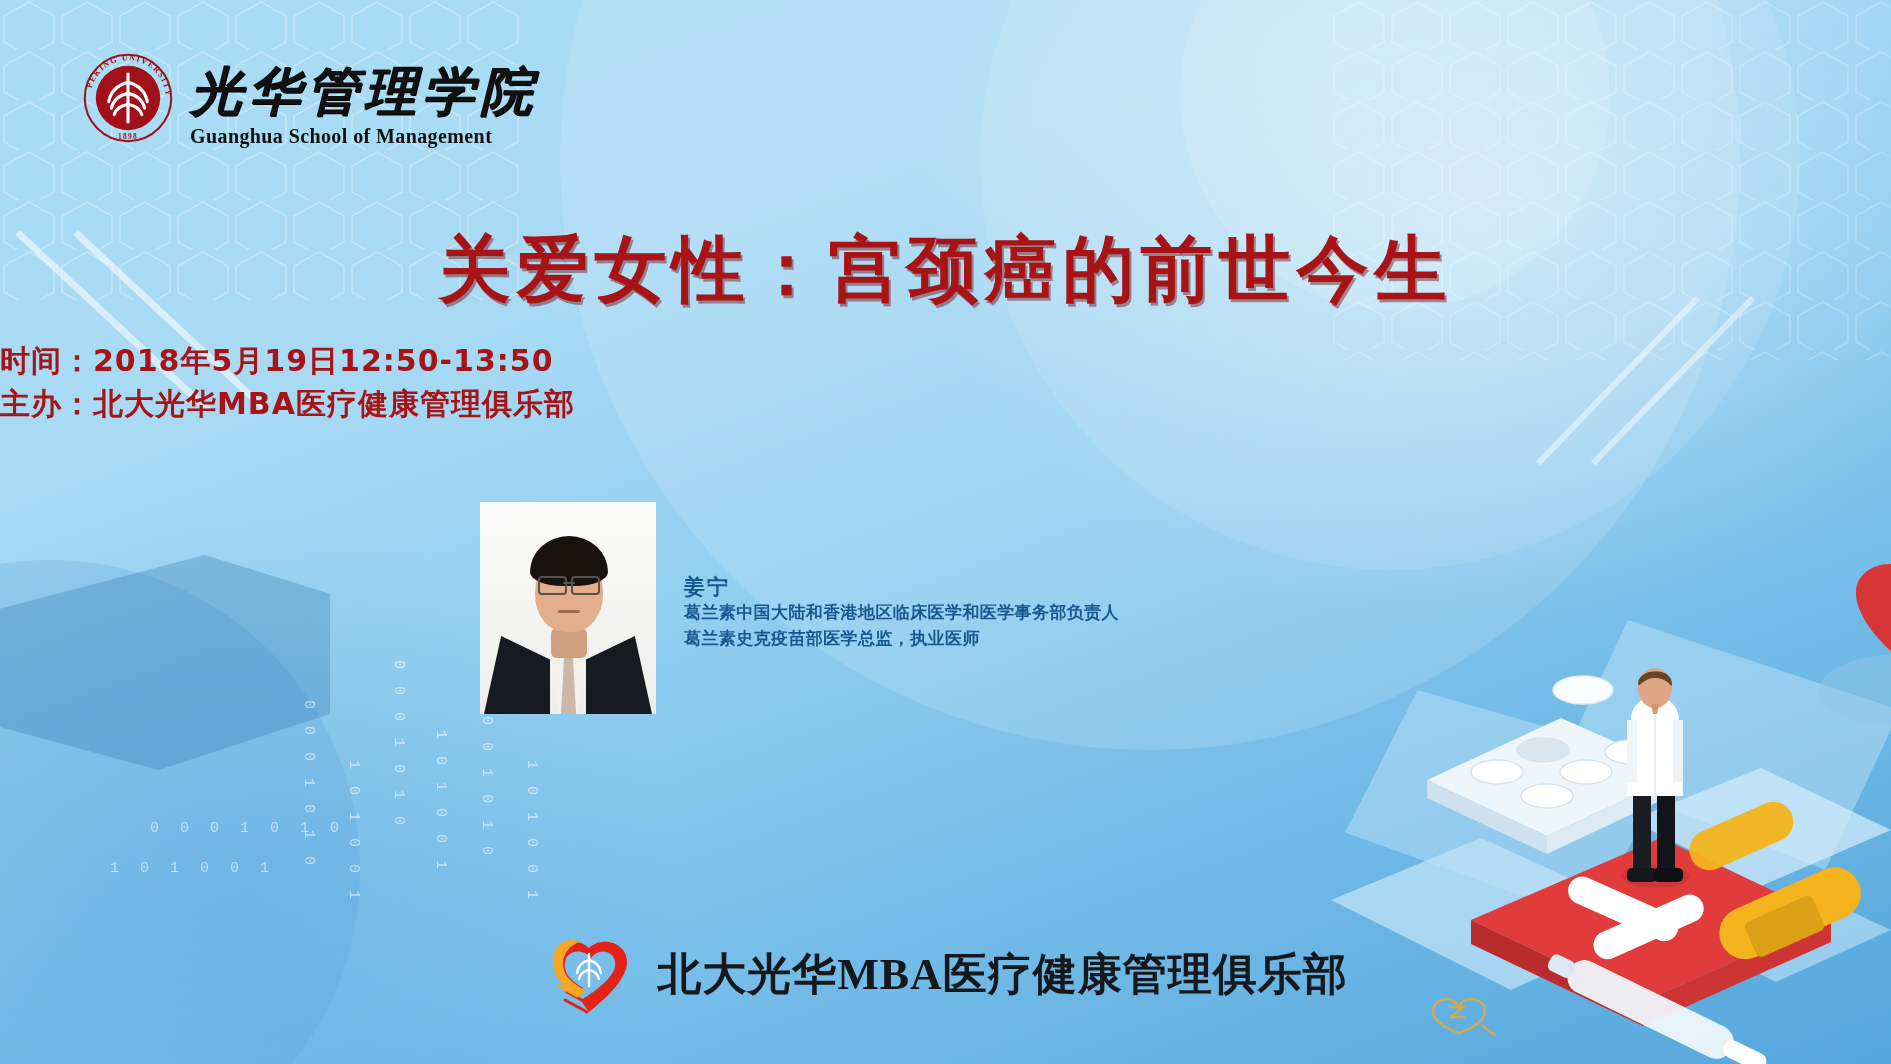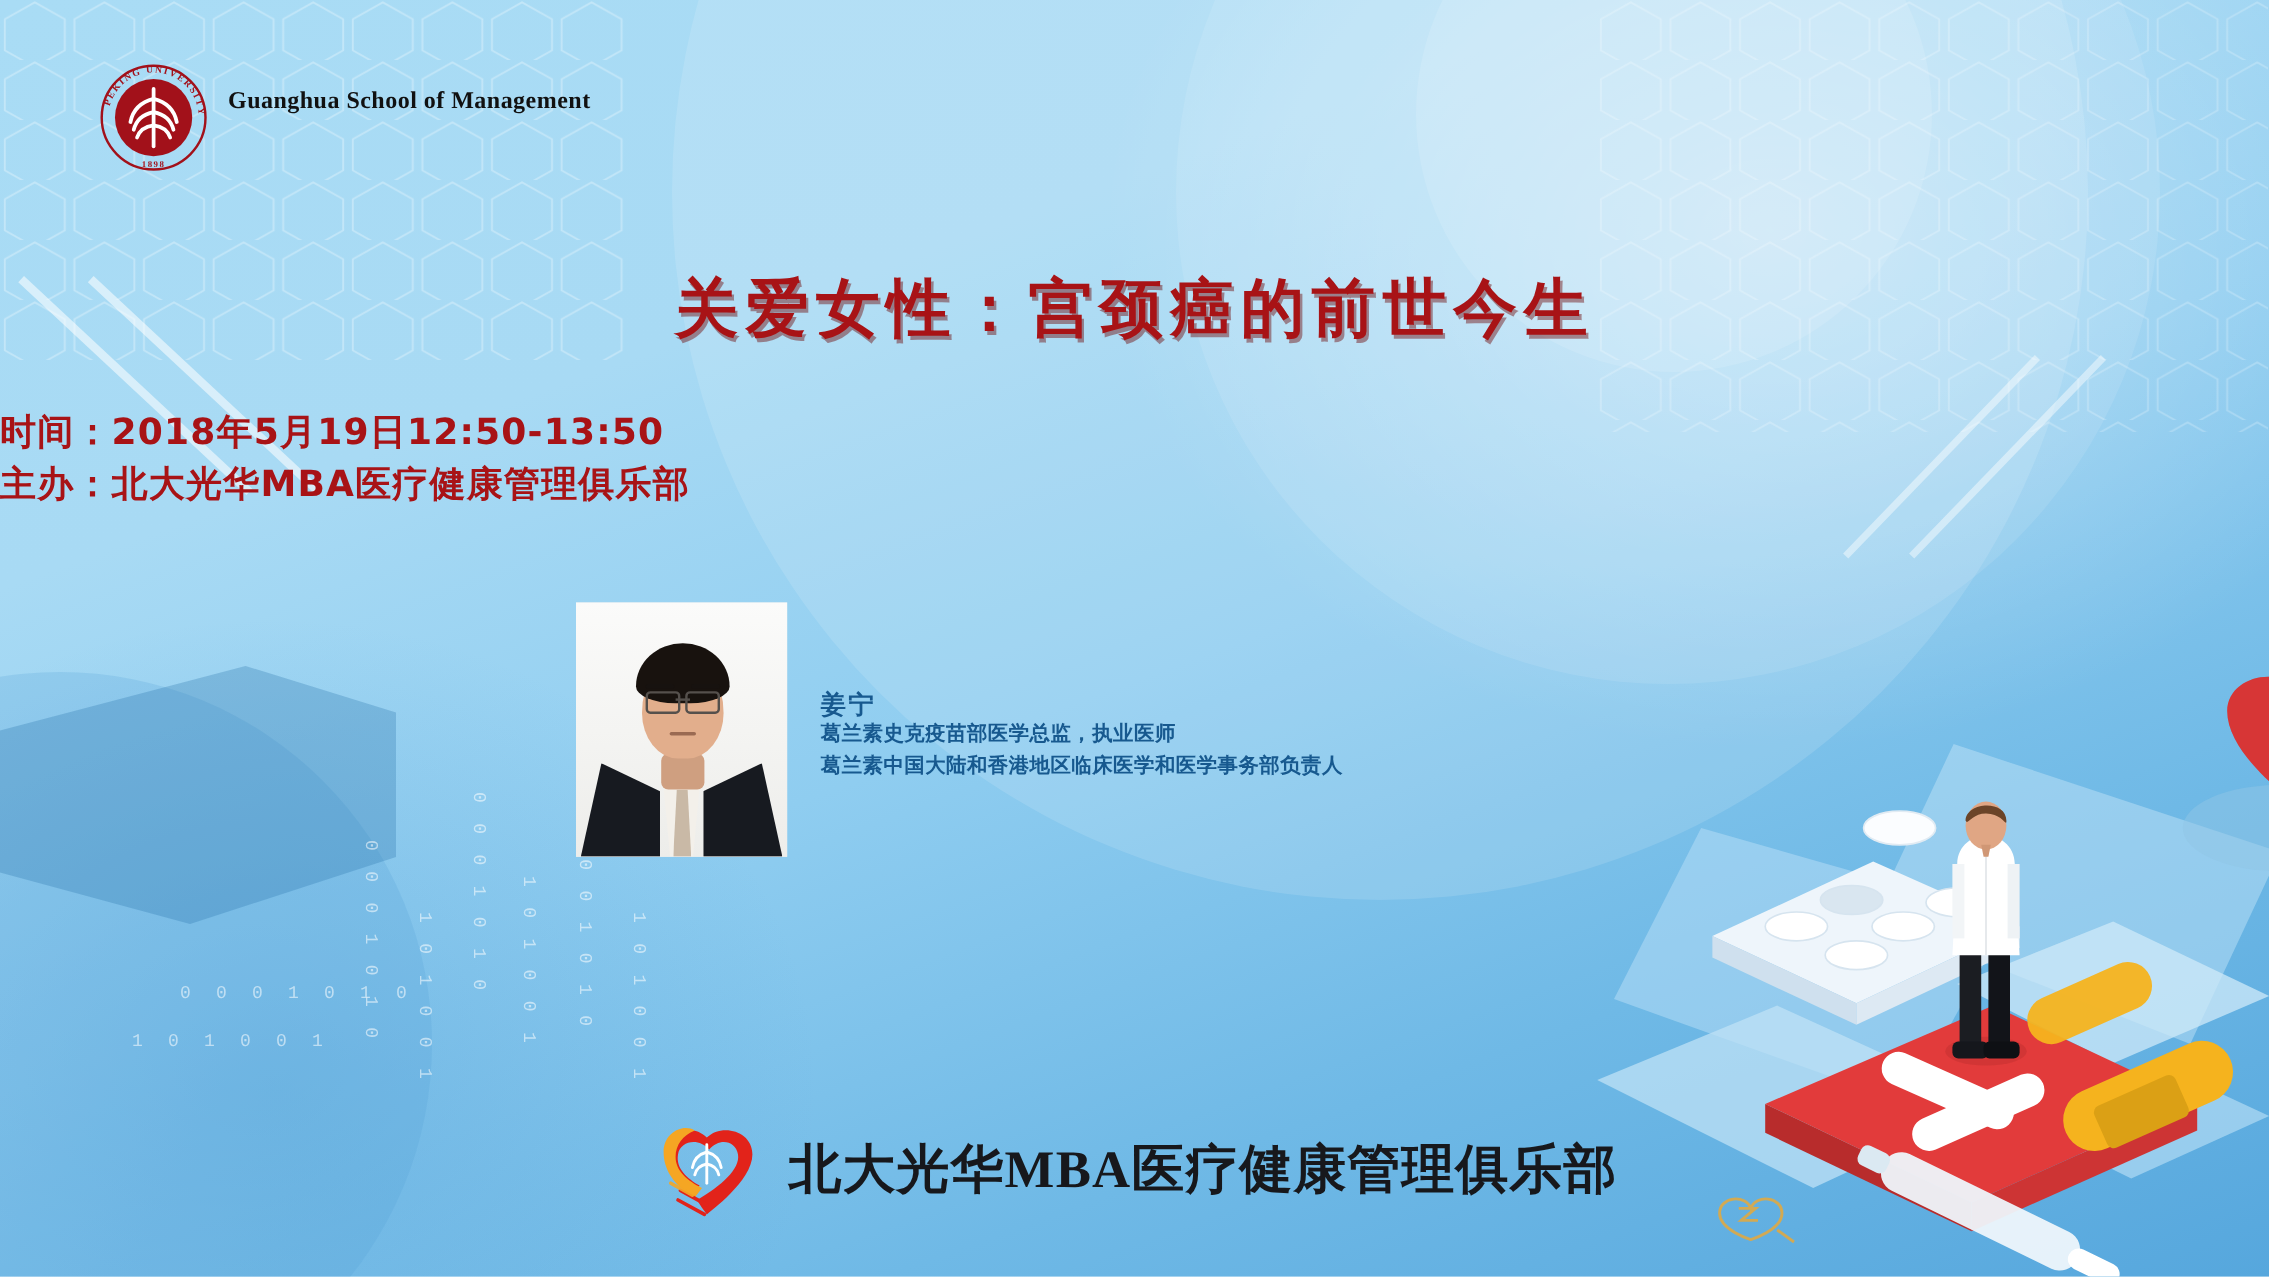--- a/index.html
+++ b/index.html
@@ -80,21 +80,21 @@
     text-shadow:1px 1px 0 #000;
   }
   .logo-en{
     font-family:"Liberation Serif","DejaVu Serif",serif;
     font-size:20px;font-weight:bold;color:#111;letter-spacing:.4px;margin-top:7px;
   }
 
   
   .main-title{
     position:absolute;left:0;right:0;top:222px;text-align:center;
-    font-size:53px;font-weight:bold;color:#a81316;letter-spacing:6px;
+    font-size:72px;font-weight:bold;color:#a81316;letter-spacing:6px;
     font-family:"DejaVu Sans","Liberation Sans",sans-serif;
     text-shadow:2px 3px 0 rgba(110,10,12,0.45);
     white-space:nowrap;
   }
 
   
   .details{
     position:absolute;left:0;right:0;top:340px;
   }
   .detail-line{
@@ -217,20 +217,21 @@
           <path d="M50 57 C58 58 63 62 65 68"></path>
         </g>
         <path id="arcTop" d="M50,50 m-41,0 a41,41 0 1,1 82,0" fill="none"></path>
         <text font-family="'Liberation Serif',serif" font-size="8.6" font-weight="bold" fill="#a2111a" letter-spacing="1.6">
           <textPath href="#arcTop" startOffset="8%">PEKING UNIVERSITY</textPath>
         </text>
         <text x="50" y="95" text-anchor="middle" font-family="'Liberation Serif',serif" font-size="8" font-weight="bold" fill="#a2111a" letter-spacing="1.4">1898</text>
       </svg>
     </div>
     <div class="logo-text-wrap">
+      <div class="logo-cn">光华管理学院</div>
       <div class="logo-en">Guanghua School of Management</div>
     </div>
   </div>
 
   <div class="main-title">关爱女性：宫颈癌的前世今生</div>
 
   <div class="details">
     <div class="detail-line">时间：2018年5月19日12:50-13:50</div>
     <div class="detail-line">主办：北大光华MBA医疗健康管理俱乐部</div>
   </div>
@@ -249,22 +250,22 @@
       <div class="p-brow r"></div>
       <div class="p-glass">
           <span class="lens l"></span>
           <span class="bridge"></span>
           <span class="lens r"></span>
         </div>
       <div class="p-mouth"></div>
     </div>
     <div class="speaker-text">
       <div class="sp-name">姜宁</div>
+      <div class="sp-line">葛兰素中国大陆和香港地区临床医学和医学事务部负责人</div>
       <div class="sp-line">葛兰素史克疫苗部医学总监，执业医师</div>
-      <div class="sp-line">葛兰素中国大陆和香港地区临床医学和医学事务部负责人</div>
     </div>
   </div>
 
   <svg class="illus" viewBox="0 0 560 544">
 
     <polygon points="0,380 150,318 330,400 180,470" fill="#bfe2f6" opacity="0.75"></polygon>
     <polygon points="300,300 430,248 560,310 430,366" fill="#cfeaf8" opacity="0.75"></polygon>
     <polygon points="380,430 500,382 560,410 445,462" fill="#bfe2f6" opacity="0.6"></polygon>
 
     <path d="M300,26 C300,2 338,-6 352,16 C366,-6 404,2 404,26 C404,58 352,92 352,92 C352,92 300,58 300,26 Z" transform="translate(150,40) scale(1.25)" fill="#e23b3b"></path>

